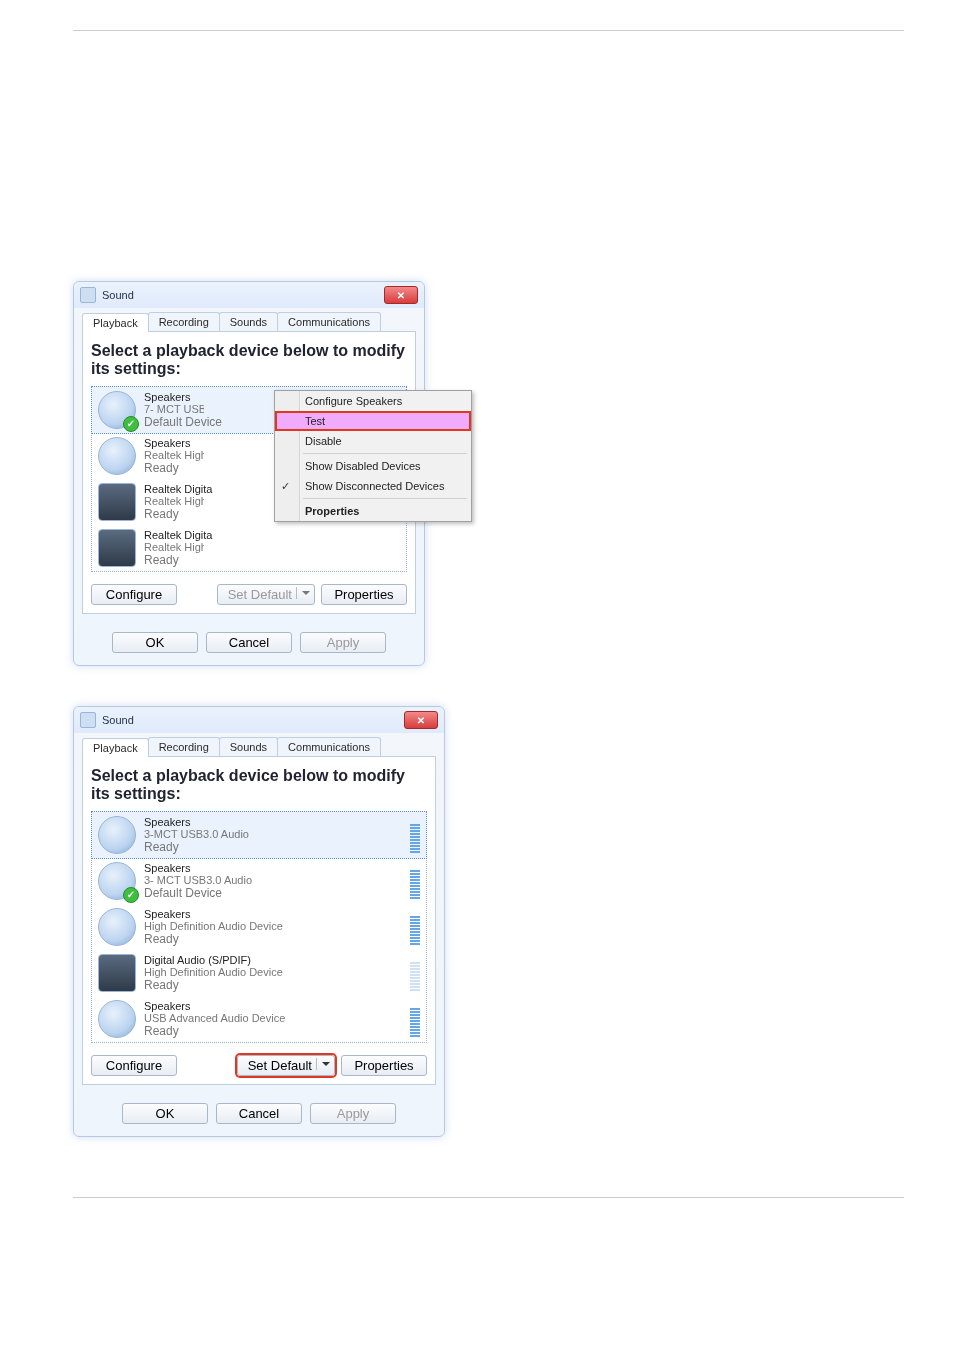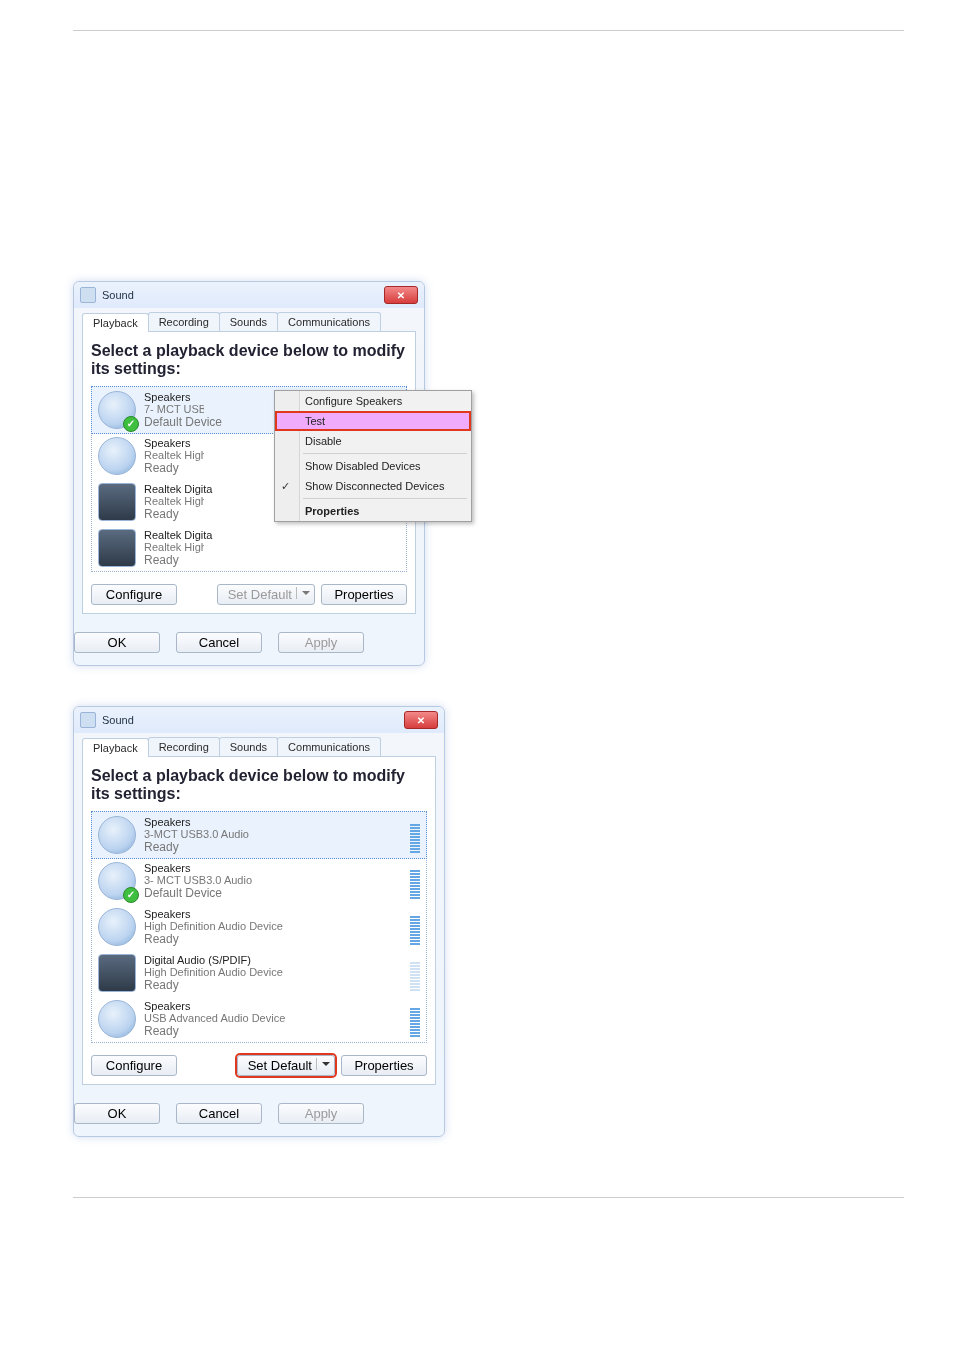--- a/index.html
+++ b/index.html
@@ -180,21 +180,22 @@
     height: 12px;
     display: flex;
     align-items: center;
   }
   .btn.combo .caret svg { display: block; }
   .btn.boxed-red {
     box-shadow: 0 0 0 2px #e0381f;
   }
   .bottom-btns {
     display: flex;
-    gap: 16px;
+    justify-content: center;
+    gap: 8px;
     padding: 8px 0 12px 0;
   }
   
   .ctx {
     position: absolute;
     left: 200px;
     top: 108px;
     width: 196px;
     background: #f1f1f1;
     border: 1px solid #a0a0a0;

